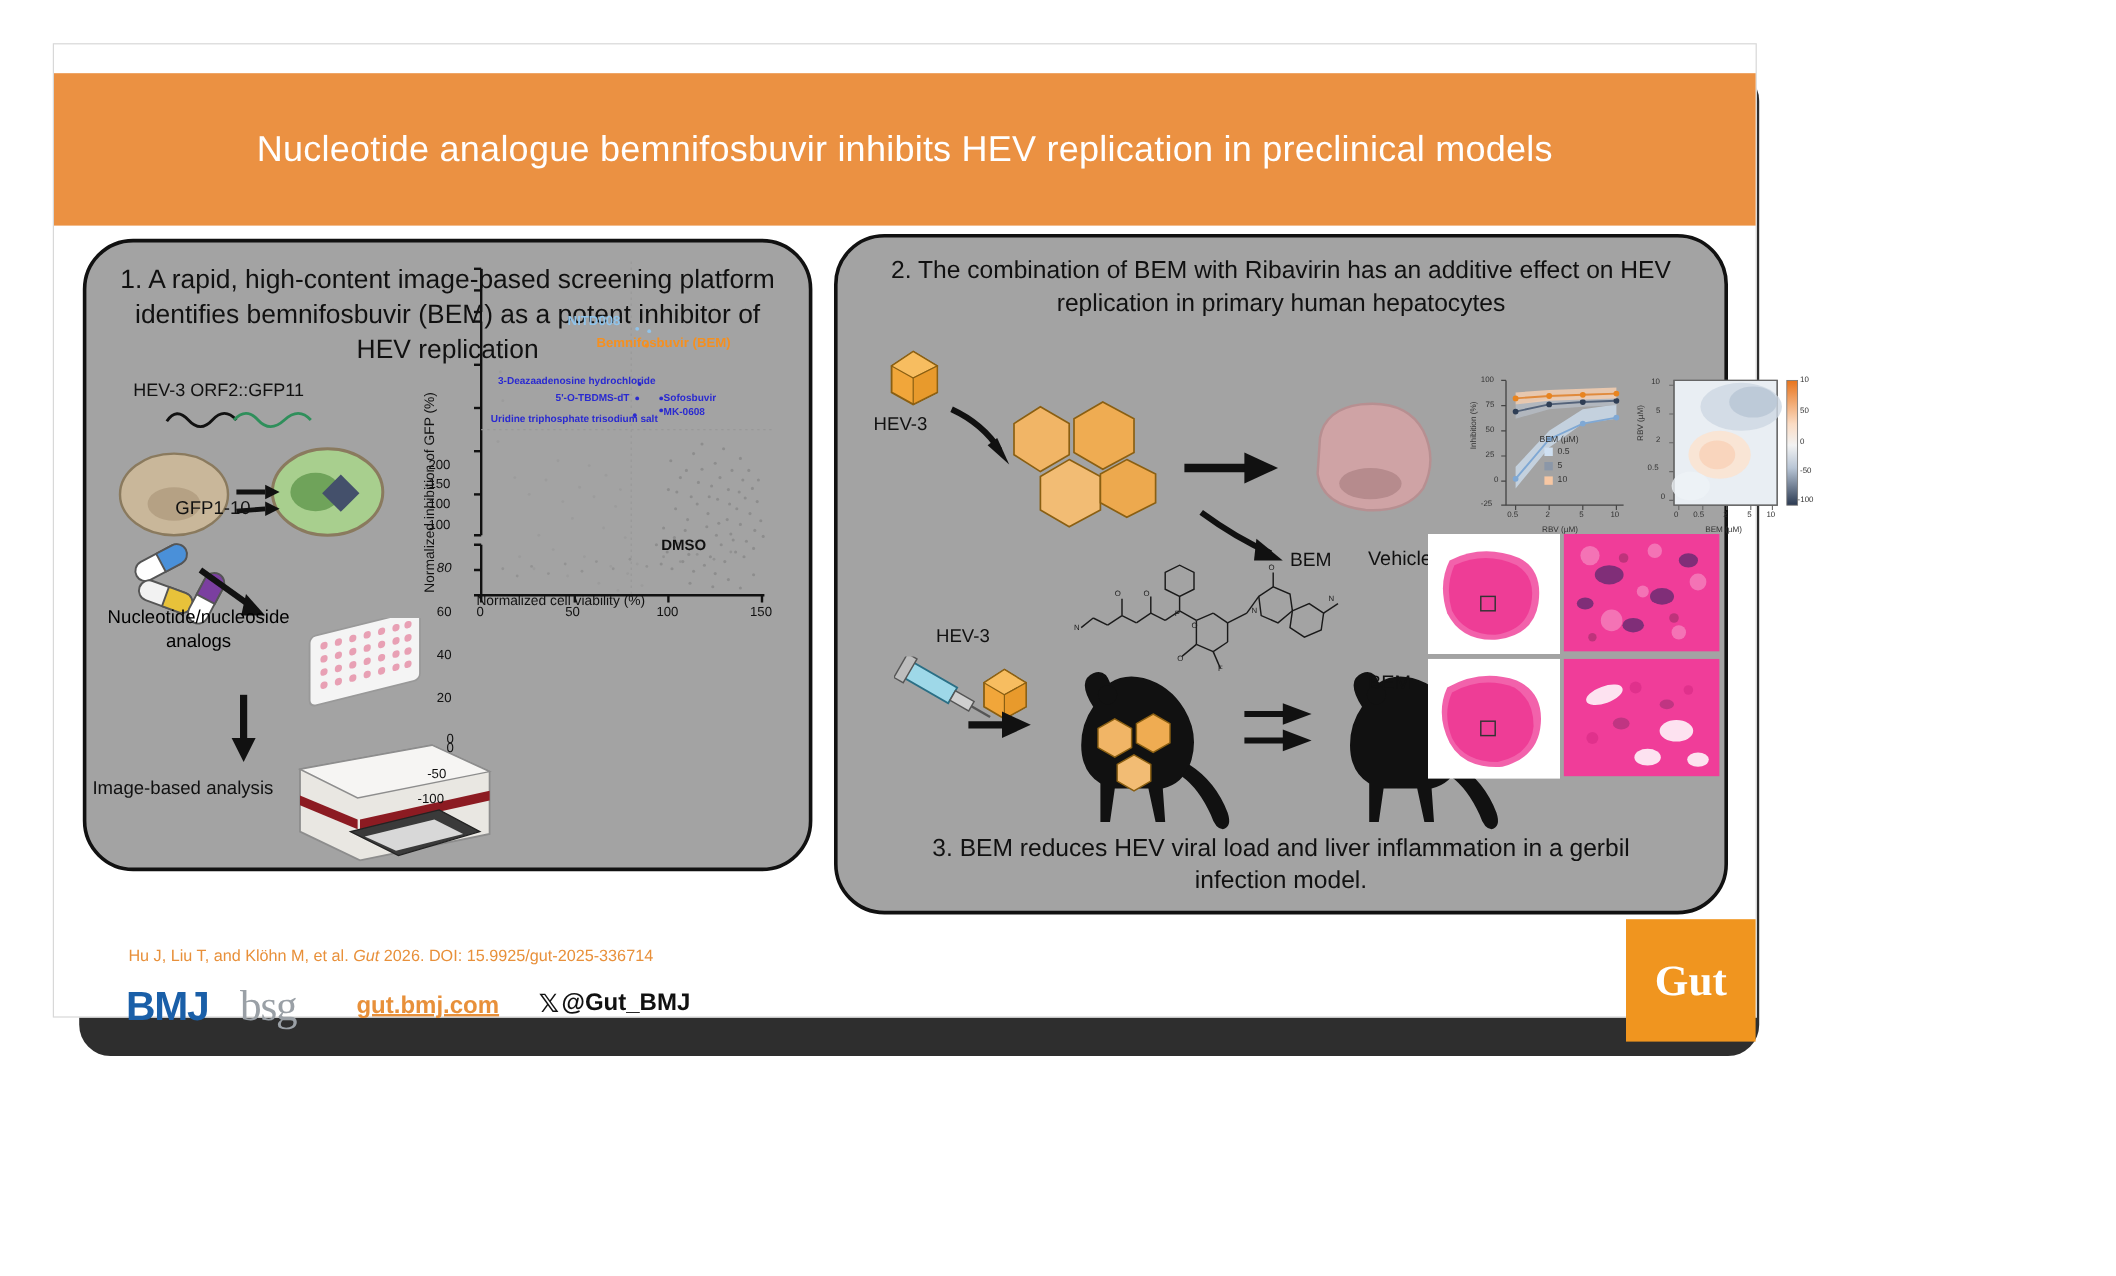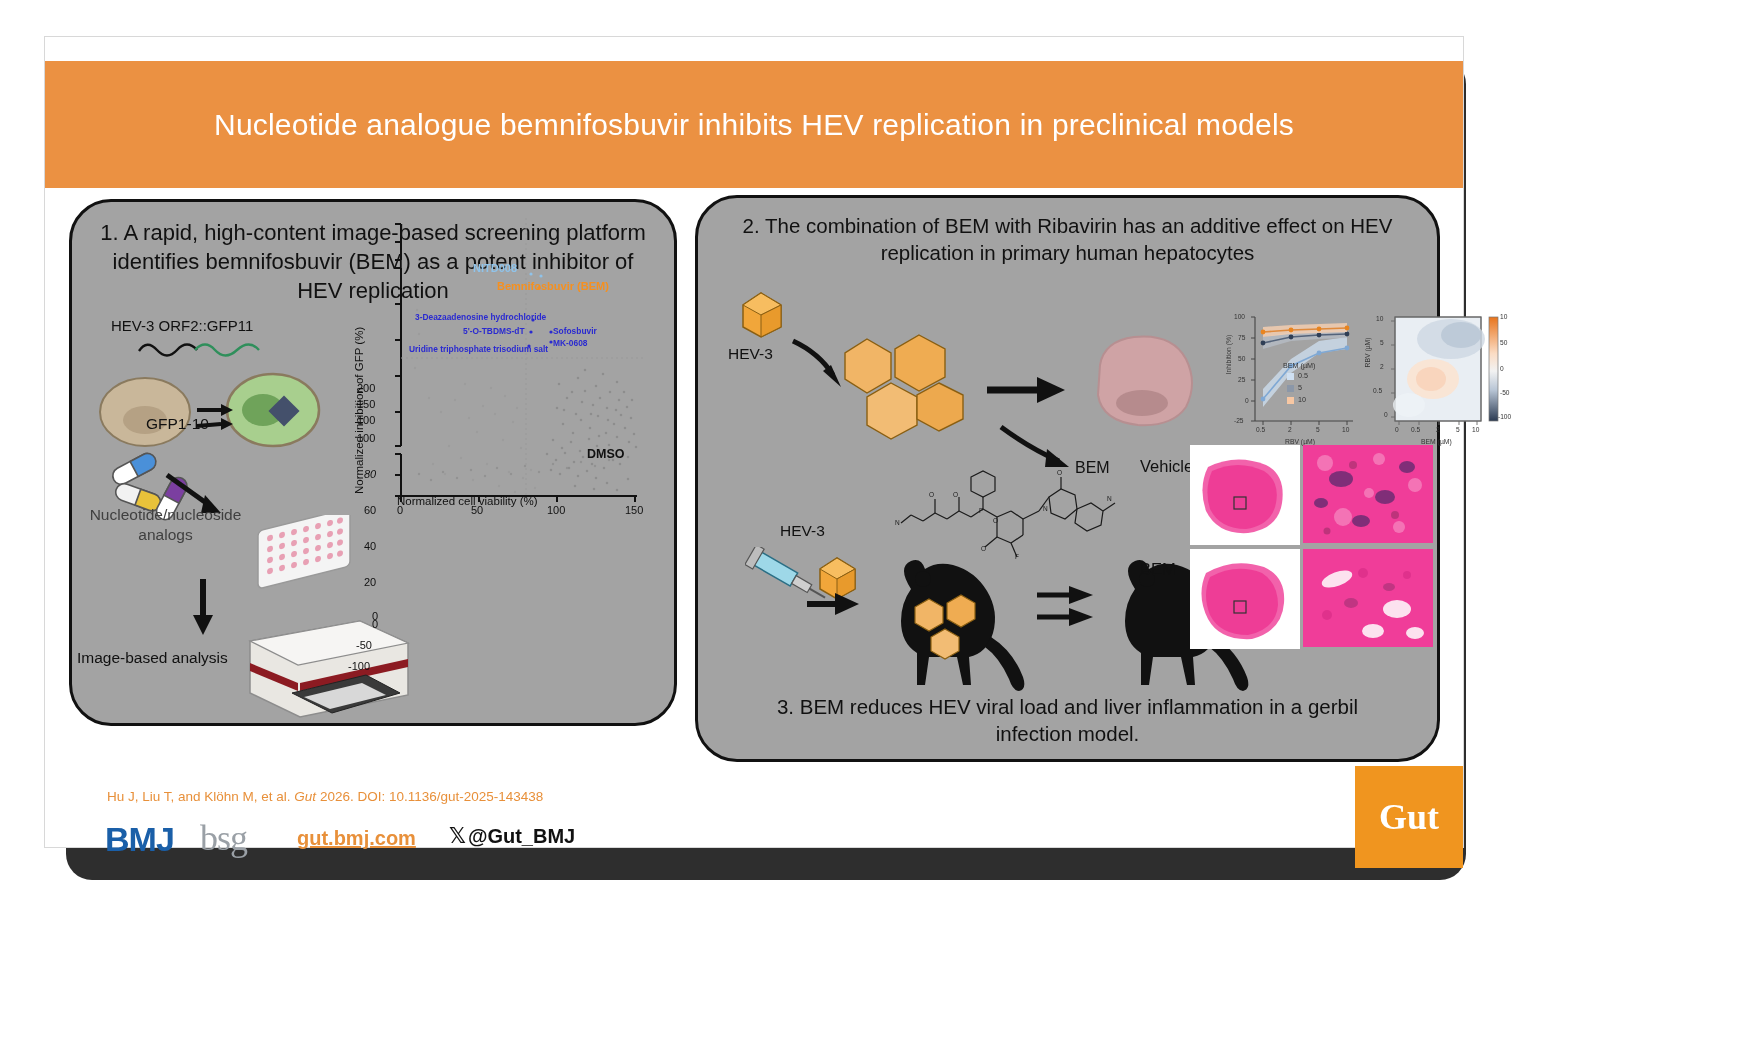--- a/index.html
+++ b/index.html
@@ -56,21 +56,21 @@
     color:#111; padding:0 40px;
   }
   
   #lbl-orf2{
     position:absolute; left:66px; top:280px; font-size:15px; color:#111;
   }
   #squiggle{ position:absolute; left:92px; top:300px; }
   #lbl-gfp110{ position:absolute; left:101px; top:378px; font-size:15.5px; color:#111;}
   #lbl-analogs{
     position:absolute; left:28px; top:468px; width:185px;
-    font-size:15.5px; text-align:center; line-height:1.3; color:#404040;
+    font-size:15.5px; text-align:center; line-height:1.3; color:#000000;
   }
   #lbl-imgbased{
     position:absolute; left:32px; top:612px; font-size:15.5px; color:#111;
   }
   
   #scatter{
     position:absolute; left:300px; top:165px; width:300px; height:310px;
   }
   .sc-axis-y-title{
     position:absolute; left:-6px; top:52px;
@@ -432,21 +432,21 @@
     <div class="sc-axis-x-title">Normalized cell viability (%)</div>
 
     
     <div class="ann lblue" style="left:128px;top:60px;">NITD008</div>
     <div class="ann orange" style="left:152px;top:78px;">Bemnifosbuvir (BEM)</div>
     <div class="ann blue" style="left:70px;top:110px;text-align:right;">3-Deazaadenosine hydrochloride</div>
     <div class="ann blue" style="left:118px;top:124px;">5'-O-TBDMS-dT</div>
     <div class="ann blue" style="left:208px;top:124px;">Sofosbuvir</div>
     <div class="ann blue" style="left:208px;top:136px;">MK-0608</div>
     <div class="ann blue" style="left:64px;top:142px;">Uridine triphosphate trisodium salt</div>
-    <div class="ann dmso" style="left:206px;top:245px;margin-left:36px;">DMSO</div>
+    <div class="ann dmso" style="left:206px;top:245px;">DMSO</div>
   </div>
 
   <div class="panel" id="panel-right">
     <div class="panel-heading">2. The combination of BEM with Ribavirin has an additive effect on HEV replication in primary human hepatocytes</div>
     <div id="panel-right-footer">3. BEM reduces HEV viral load and liver inflammation in a gerbil infection model.</div>
   </div>
 
   <svg width="50" height="50" style="position:absolute;left:692px;top:252px;">
     <polygon points="24,4 44,16 44,38 24,48 6,38 6,16" fill="#f1a63a" stroke="#8a5f12" stroke-width="1.5"></polygon>
     <polygon points="24,4 44,16 24,26 6,16" fill="#f7bd60" stroke="#8a5f12" stroke-width="1"></polygon>
@@ -744,21 +744,21 @@
         <circle cx="24" cy="66" r="5"></circle>
         <circle cx="104" cy="26" r="4"></circle>
     </g>
     <g fill="#7a2a60" opacity="0.4">
       <ellipse cx="48" cy="54" rx="7" ry="5"></ellipse>
         <ellipse cx="86" cy="38" rx="6" ry="4"></ellipse>
     </g>
   </svg>
 
   <div id="citation">
-    <span>Hu J, Liu T, and Klöhn M, et al. </span><span class="cit-italic">Gut</span><span> 2026. DOI: 10.1136/gut-2025-143438</span>
+    <span>Hu J, Liu T, and Klöhn M, et al. </span><span class="cit-italic">Gut</span><span> 2026. DOI: 15.9925/gut-2025-336714</span>
   </div>
 
   <div id="bmj-logo">BMJ</div>
   <div id="bsg-logo">bsg</div>
   <a id="site-link" href="#">gut.bmj.com</a>
   <div id="x-handle-wrap">
     <span id="x-glyph">𝕏</span>
     <span id="x-handle">@Gut_BMJ</span>
   </div>
 

